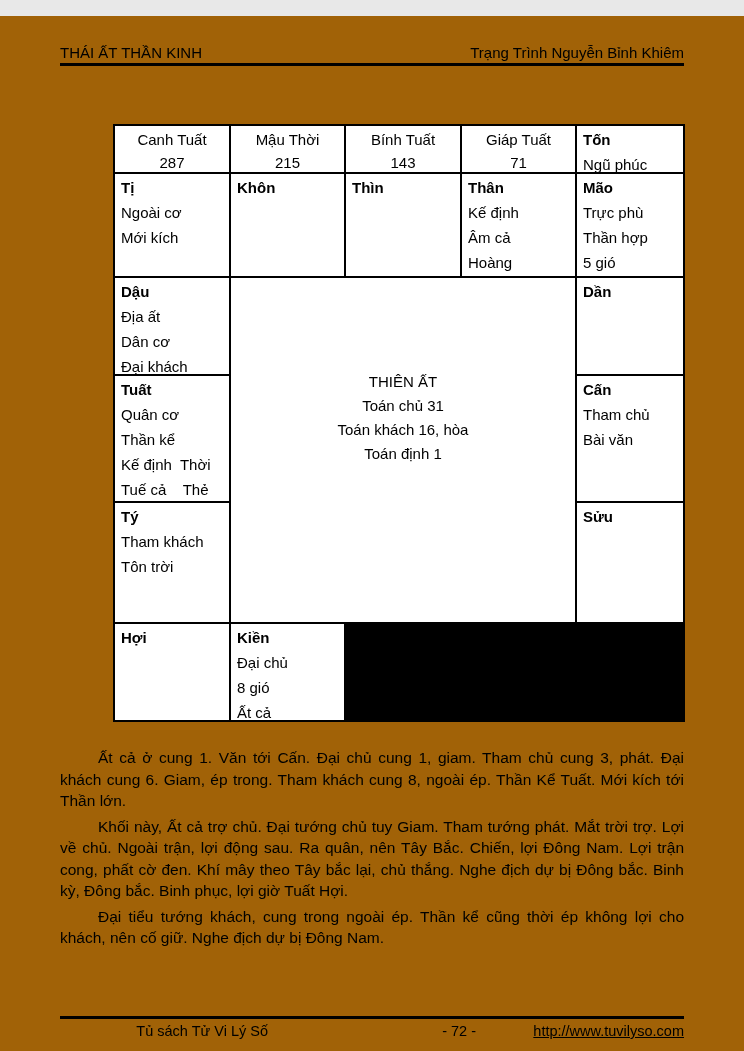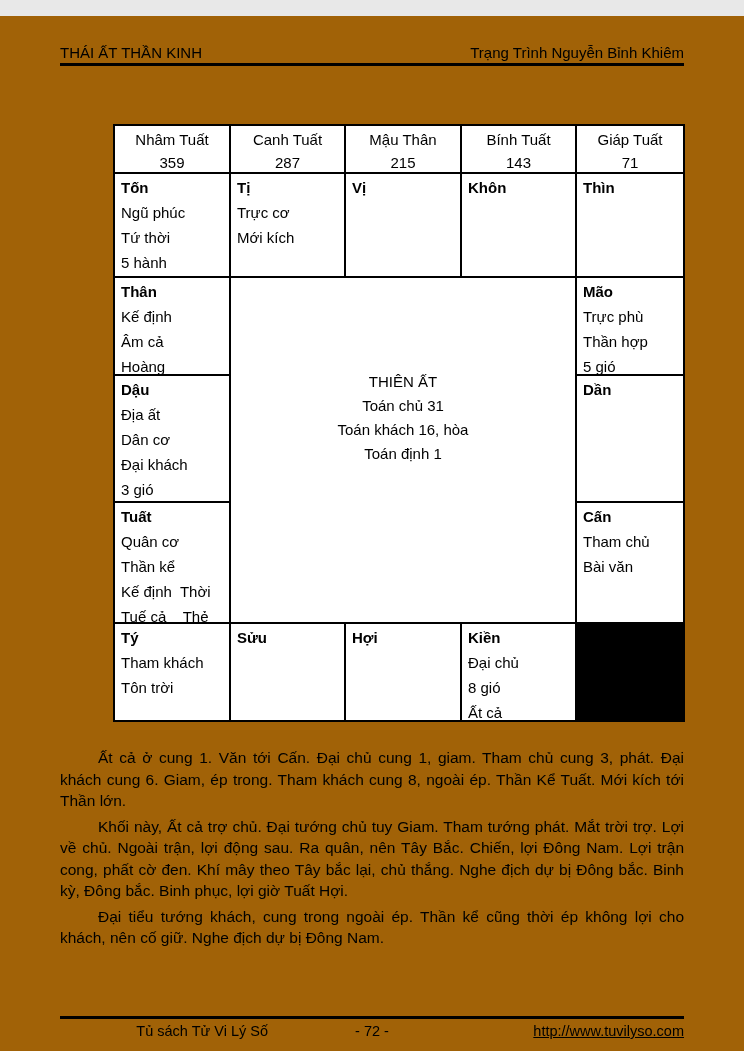--- a/index.html
+++ b/index.html
@@ -61,71 +61,64 @@
   
   .footer-rule{
     position:absolute;left:60px;top:1000px;width:624px;height:3px;background:#000;
   }
   .page-footer{
     position:absolute;left:60px;top:1007px;width:624px;
     display:flex;align-items:flex-start;
     font-size:14.5px;line-height:17px;
   }
   .page-footer .left{flex:1;text-align:right;}
-  .page-footer .center{flex:1;text-align:center;}
+  .page-footer .center{flex:1;text-align:right;}
   .page-footer .right{flex:1;text-align:right;}
   .page-footer a{color:#000;text-decoration:underline;cursor:pointer;}
 </style>
 </head>
 <body>
 
 <div class="page">
 
   <div class="page-header">
     <span>THÁI ẤT THẦN KINH</span>
     <span>Trạng Trình Nguyễn Bỉnh Khiêm</span>
   </div>
   <div class="header-rule"></div>
 
   <div class="chart">
 
     <div class="year-cell">
-      <div>Nhâm Tuất</div>
-      <div>359</div>
-    </div>
-    <div class="year-cell">
       <div>Canh Tuất</div>
       <div>287</div>
     </div>
     <div class="year-cell">
-      <div>Mậu Thân</div>
+      <div>Mậu Thời</div>
       <div>215</div>
     </div>
     <div class="year-cell">
       <div>Bính Tuất</div>
       <div>143</div>
     </div>
     <div class="year-cell">
       <div>Giáp Tuất</div>
       <div>71</div>
     </div>
 
     <div class="cell">
       <div class="label">Tốn</div>
       <div class="line">Ngũ phúc</div>
       <div class="line">Tứ thời</div>
       <div class="line">5 hành</div>
     </div>
     <div class="cell">
       <div class="label">Tị</div>
-      <div class="line">Trực cơ</div>
+      <div class="line">Ngoài cơ</div>
       <div class="line">Mới kích</div>
-    </div>
-    <div class="cell">
-      <div class="label">Vị</div>
     </div>
     <div class="cell">
       <div class="label">Khôn</div>
     </div>
 
     <div class="cell">
       <div class="label">Thìn</div>
     </div>
     <div class="center-cell">
       <div>THIÊN ẤT</div>

